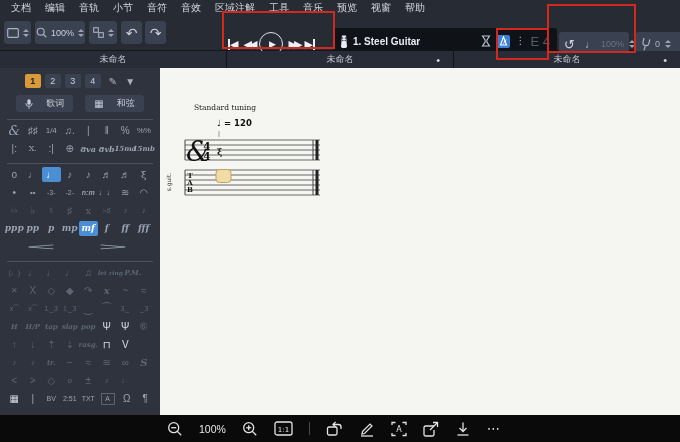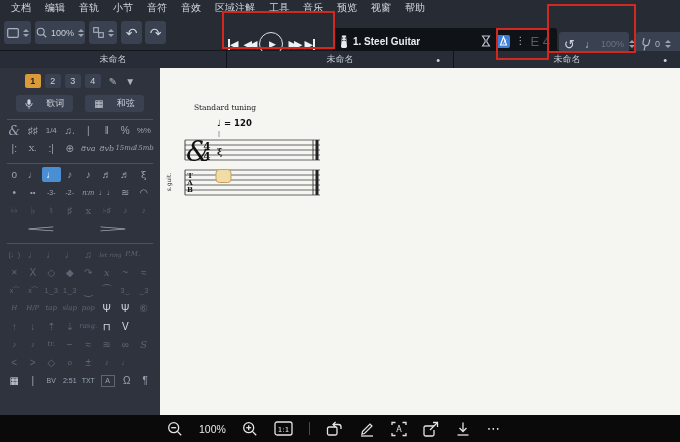--- a/index.html
+++ b/index.html
@@ -64,21 +64,21 @@
   .pcell{width:18.5px;height:15px;display:flex;align-items:center;justify-content:center;
          color:#9aa3b2;font-size:10px;line-height:1;flex-shrink:0;}
   .pcell.dim{color:#5d6575;}
   .pcell.bright{color:#d7dde6;}
   .pcell.active{background:#4a8fd4;color:#fff;border-radius:2px;}
   .pcell.txt{font-size:8px;}
   .pcell.txt2{font-size:7px;}
   .pcell.txt3{font-size:6px;text-align:center;}
   .pcell.w2{width:26px;}
   .pcell.serif{font-family:"DejaVu Serif",serif;}
-  .pcell.it{font-style:italic;}
+  .pcell.it{font-style:italic;font-weight:bold;}
   .pcell.dyn{font-family:"DejaVu Serif",serif;font-style:italic;font-weight:bold;font-size:9px;}
   .pcell.clef{font-size:13px;font-style:italic;font-family:"DejaVu Serif",serif;}
   .pcell.hairpin{width:72px;font-size:15px;transform:scale(3.4,0.55);transform-origin:center;}
   .pcell.boxed{border:1px solid #5d6575;width:12px;height:10px;font-size:7px;margin:0 3px;}
   
   .score{position:absolute;left:160px;top:68px;right:0;bottom:27px;background:#f5f5f2;}
   
   .bottombar{position:absolute;left:0;bottom:0;width:100%;height:27px;background:#0a0a0b;
              display:flex;align-items:center;gap:16px;padding-left:167px;box-sizing:border-box;color:#e8e8e8;}
   .bico{display:flex;align-items:center;justify-content:center;}
@@ -306,20 +306,30 @@
           <span class="pcell dim txt">♭♭</span>
           <span class="pcell dim">♭</span>
           <span class="pcell dim">♮</span>
           <span class="pcell dim">♯</span>
           <span class="pcell dim serif">x</span>
           <span class="pcell dim txt">♭♯</span>
           <span class="pcell dim txt">♪</span>
           <span class="pcell dim txt">♪</span>
         </div>
         <div class="prow">
+          <span class="pcell dyn">ppp</span>
+          <span class="pcell dyn">pp</span>
+          <span class="pcell dyn">p</span>
+          <span class="pcell dyn">mp</span>
+          <span class="pcell active dyn">mf</span>
+          <span class="pcell dyn">f</span>
+          <span class="pcell dyn">ff</span>
+          <span class="pcell dyn">fff</span>
+        </div>
+        <div class="prow">
           <span class="pcell hairpin">&lt;</span>
           <span class="pcell hairpin">&gt;</span>
         </div>
         <div class="pdivider"></div>
         <div class="prow">
           <span class="pcell dim txt2">(♩)</span>
           <span class="pcell dim">♩</span>
           <span class="pcell dim">♩</span>
           <span class="pcell dim">♩</span>
           <span class="pcell dim">♫</span>

